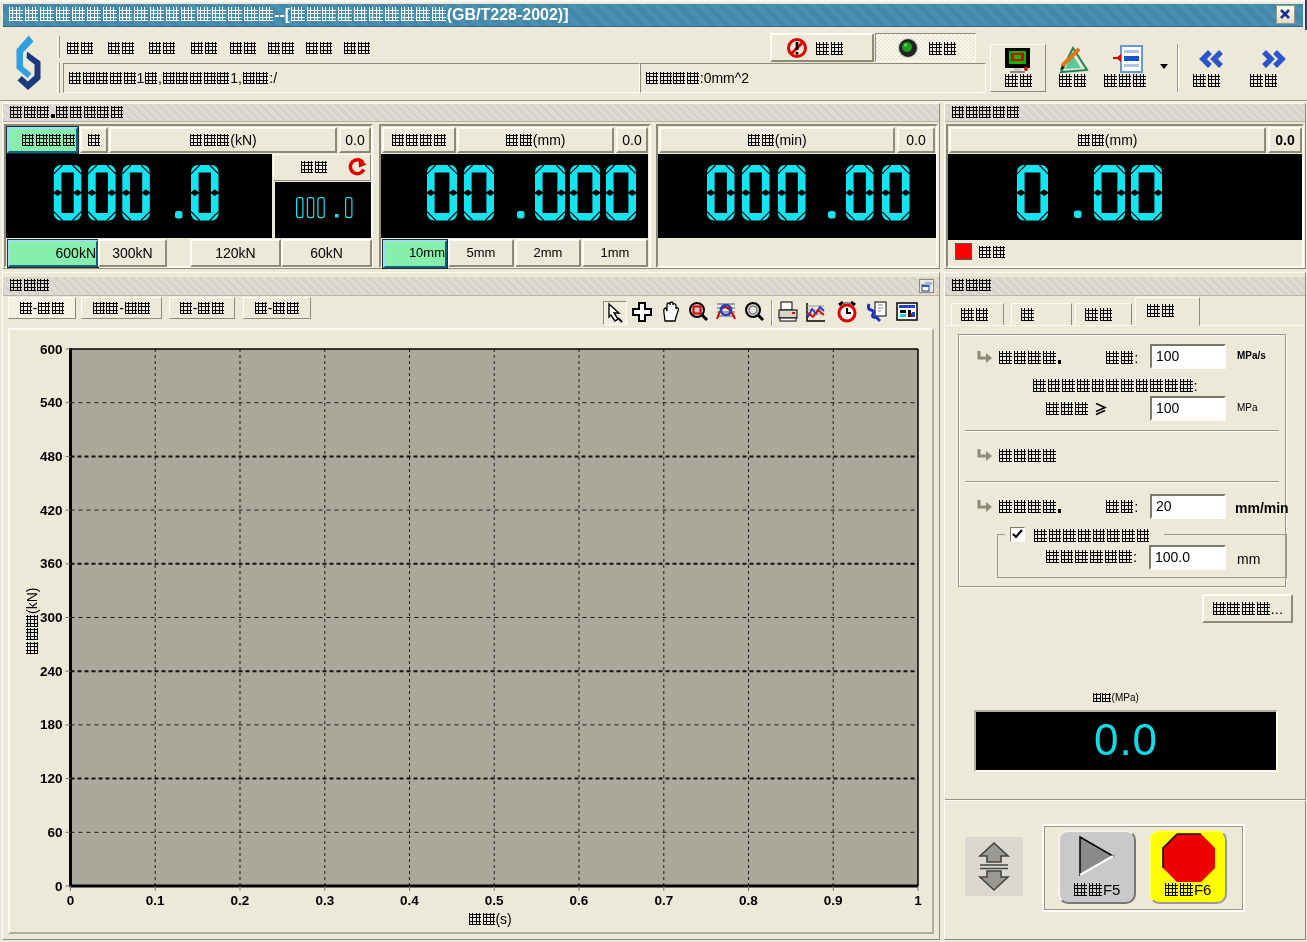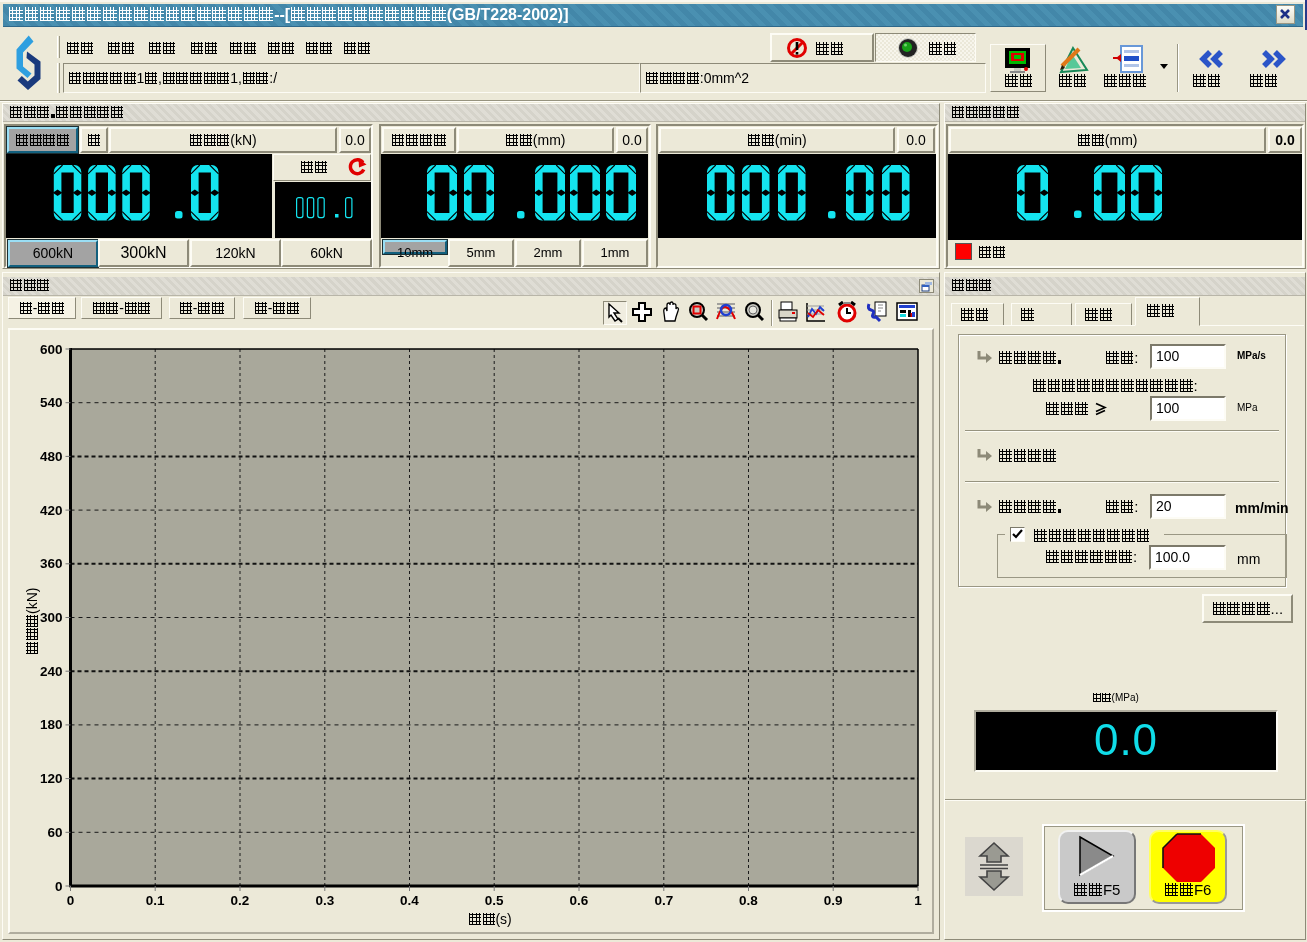--- a/index.html
+++ b/index.html
@@ -6,21 +6,21 @@
 .abs{position:absolute}
 .g{display:inline-block;width:.86em;height:.88em;margin:0 .06em;vertical-align:-.07em;
  background:repeating-linear-gradient(0deg,currentColor 0 1px,transparent 1px 3.4px),
  repeating-linear-gradient(90deg,currentColor 0 1px,transparent 1px 3.4px)}
 .g.p{width:.26em;height:.26em;vertical-align:-.05em;background:currentColor}
 .sunken{border:2px solid;border-color:#8d8a78 #fdfcf5 #fdfcf5 #8d8a78}
 .sunken1{border:1px solid;border-color:#8d8a78 #fdfcf5 #fdfcf5 #8d8a78}
 .btn{background:#ece9d8;border:2px solid;border-color:#fdfcf5 #8d8a78 #8d8a78 #fdfcf5;text-align:center}
 .hdr{background:repeating-linear-gradient(45deg,#d5d3ca 0 3px,#dfddd5 3px 6px);border-bottom:1px solid #b8b5a8;color:#000;font-size:14px;line-height:17px;padding-left:6px}
 .black{background:#000}
-.cyanbtn{background:#a3a3a3;border:2px solid;border-color:#9adef4 #13607e #13607e #9adef4;outline:1px solid #1b2f33;text-align:center}
+.cyanbtn{background:#86efac;border:2px solid;border-color:#9adef4 #13607e #13607e #9adef4;outline:1px solid #1b2f33;text-align:right}
 .inp{background:#fff;border:2px solid;border-color:#7c796a #fdfcf5 #fdfcf5 #7c796a;font-size:14px;padding-left:4px}
 .etch{border-top:1px solid #96937f;border-bottom:1px solid #fdfcf5}
 .tx{white-space:nowrap}
 </style></head><body>
 <div class="abs" style="left:0;top:0;width:1307px;height:2px;background:#f8f6ee"></div>
 <div class="abs" style="left:3px;top:4px;width:1300px;height:23px;background:repeating-linear-gradient(45deg,#4387a9 0 5px,#4a90b1 5px 10px);border-bottom:1px solid #2e688b"></div>
 <div class="abs tx" style="left:8px;top:6px;color:#fff;font-size:16px;font-weight:bold"><i class="g"></i><i class="g"></i><i class="g"></i><i class="g"></i><i class="g"></i><i class="g"></i><i class="g"></i><i class="g"></i><i class="g"></i><i class="g"></i><i class="g"></i><i class="g"></i><i class="g"></i><i class="g"></i><i class="g"></i><i class="g"></i><i class="g"></i>--[<i class="g"></i><i class="g"></i><i class="g"></i><i class="g"></i><i class="g"></i><i class="g"></i><i class="g"></i><i class="g"></i><i class="g"></i><i class="g"></i>(GB/T228-2002)]</div>
 <div class="abs" style="left:1276px;top:5px;width:19px;height:19px;background:linear-gradient(180deg,#fdfdf8,#dedbc8);border:1px solid #9a9784"><svg width="17" height="17">
       <path d="M4,4 L12,12 M12,4 L4,12" stroke="#1d2f86" stroke-width="2.6"></path>
     </svg></div>
@@ -132,21 +132,21 @@
 <div class="abs black" style="left:275px;top:182px;width:96px;height:56px">
     <svg class="abs" style="left:19px;top:15px" width="60" height="22">
       <rect x="2.6" y="0.6" width="6.3" height="20" rx="2" fill="none" stroke="#14e4ef" stroke-width="1.2"></rect>
       <rect x="13.4" y="0.6" width="6.3" height="20" rx="2" fill="none" stroke="#14e4ef" stroke-width="1.2"></rect>
       <rect x="23.900000000000002" y="0.6" width="6.3" height="20" rx="2" fill="none" stroke="#14e4ef" stroke-width="1.2"></rect>
       <rect x="41" y="17" width="3.5" height="3.5" fill="#14e4ef"></rect>
       <rect x="51.6" y="0.6" width="6.3" height="20" rx="2" fill="none" stroke="#14e4ef" stroke-width="1.2"></rect>
     </svg>
   </div>
 <div class="abs cyanbtn" style="left:8px;top:240px;width:90px;height:27px;font-size:14px;line-height:22px">600kN</div>
-<div class="abs btn" style="left:98px;top:239px;width:91px;height:28px;font-size:16px;line-height:24px">300kN</div>
+<div class="abs btn" style="left:98px;top:239px;width:69px;height:28px;font-size:14px;line-height:24px">300kN</div>
 <div class="abs btn" style="left:190px;top:239px;width:91px;height:28px;font-size:14px;line-height:24px">120kN</div>
 <div class="abs btn" style="left:281px;top:239px;width:91px;height:28px;font-size:14px;line-height:24px">60kN</div>
 <div class="abs sunken" style="left:379px;top:124px;width:272px;height:144px"></div>
 <div class="abs btn" style="left:382px;top:127px;width:74px;height:26px;font-size:14px;line-height:23px"><i class="g"></i><i class="g"></i><i class="g"></i><i class="g"></i></div>
 <div class="abs btn" style="left:457px;top:127px;width:157px;height:26px;font-size:14px;line-height:23px"><i class="g"></i><i class="g"></i>(mm)</div>
 <div class="abs btn" style="left:616px;top:127px;width:32px;height:26px;font-size:14px;line-height:23px">0.0</div>
 <div class="abs black" style="left:381px;top:154px;width:267px;height:84px"><svg width="267" height="84">
       <rect x="49.8" y="14.8" width="22.4" height="47.9" rx="3" fill="none" stroke="#14e4ef" stroke-width="7.6"></rect>
       <path d="M46.0,19.8 L54.8,11.0 M67.2,11.0 L76.0,19.8 M76.0,57.7 L67.2,66.5 M54.8,66.5 L46.0,57.7" stroke="#000" stroke-width="1.1" fill="none"></path>
       <polygon points="45.0,38.8 49.8,35.5 54.6,38.8 49.8,42.0" fill="#000"></polygon>
@@ -162,21 +162,21 @@
       <polygon points="175.4,38.8 180.2,35.5 185.0,38.8 180.2,42.0" fill="#000"></polygon>
       <rect x="192.8" y="14.8" width="22.4" height="47.9" rx="3" fill="none" stroke="#14e4ef" stroke-width="7.6"></rect>
       <path d="M189.0,19.8 L197.8,11.0 M210.2,11.0 L219.0,19.8 M219.0,57.7 L210.2,66.5 M197.8,66.5 L189.0,57.7" stroke="#000" stroke-width="1.1" fill="none"></path>
       <polygon points="188.0,38.8 192.8,35.5 197.6,38.8 192.8,42.0" fill="#000"></polygon>
       <polygon points="210.4,38.8 215.2,35.5 220.0,38.8 215.2,42.0" fill="#000"></polygon>
       <rect x="228.8" y="14.8" width="22.4" height="47.9" rx="3" fill="none" stroke="#14e4ef" stroke-width="7.6"></rect>
       <path d="M225.0,19.8 L233.8,11.0 M246.2,11.0 L255.0,19.8 M255.0,57.7 L246.2,66.5 M233.8,66.5 L225.0,57.7" stroke="#000" stroke-width="1.1" fill="none"></path>
       <polygon points="224.0,38.8 228.8,35.5 233.6,38.8 228.8,42.0" fill="#000"></polygon>
       <polygon points="246.4,38.8 251.2,35.5 256.0,38.8 251.2,42.0" fill="#000"></polygon>
     </svg></div>
-<div class="abs cyanbtn" style="left:383px;top:240px;width:64px;height:14px;font-size:13px;line-height:22px">10mm</div>
+<div class="abs cyanbtn" style="left:383px;top:240px;width:64px;height:28px;font-size:13px;line-height:22px">10mm</div>
 <div class="abs btn" style="left:448px;top:239px;width:66px;height:28px;font-size:13px;line-height:24px">5mm</div>
 <div class="abs btn" style="left:515px;top:239px;width:66px;height:28px;font-size:13px;line-height:24px">2mm</div>
 <div class="abs btn" style="left:582px;top:239px;width:66px;height:28px;font-size:13px;line-height:24px">1mm</div>
 <div class="abs sunken" style="left:656px;top:124px;width:282px;height:144px"></div>
 <div class="abs btn" style="left:659px;top:127px;width:236px;height:26px;font-size:14px;line-height:23px"><i class="g"></i><i class="g"></i>(min)</div>
 <div class="abs btn" style="left:897px;top:127px;width:38px;height:26px;font-size:14px;line-height:23px">0.0</div>
 <div class="abs black" style="left:658px;top:154px;width:278px;height:84px"><svg width="278" height="84">
       <rect x="52.8" y="14.8" width="19.9" height="47.9" rx="3" fill="none" stroke="#14e4ef" stroke-width="7.6"></rect>
       <path d="M49.0,19.8 L57.8,11.0 M67.7,11.0 L76.5,19.8 M76.5,57.7 L67.7,66.5 M57.8,66.5 L49.0,57.7" stroke="#000" stroke-width="1.1" fill="none"></path>
       <polygon points="48.0,38.8 52.8,35.5 57.6,38.8 52.8,42.0" fill="#000"></polygon>

